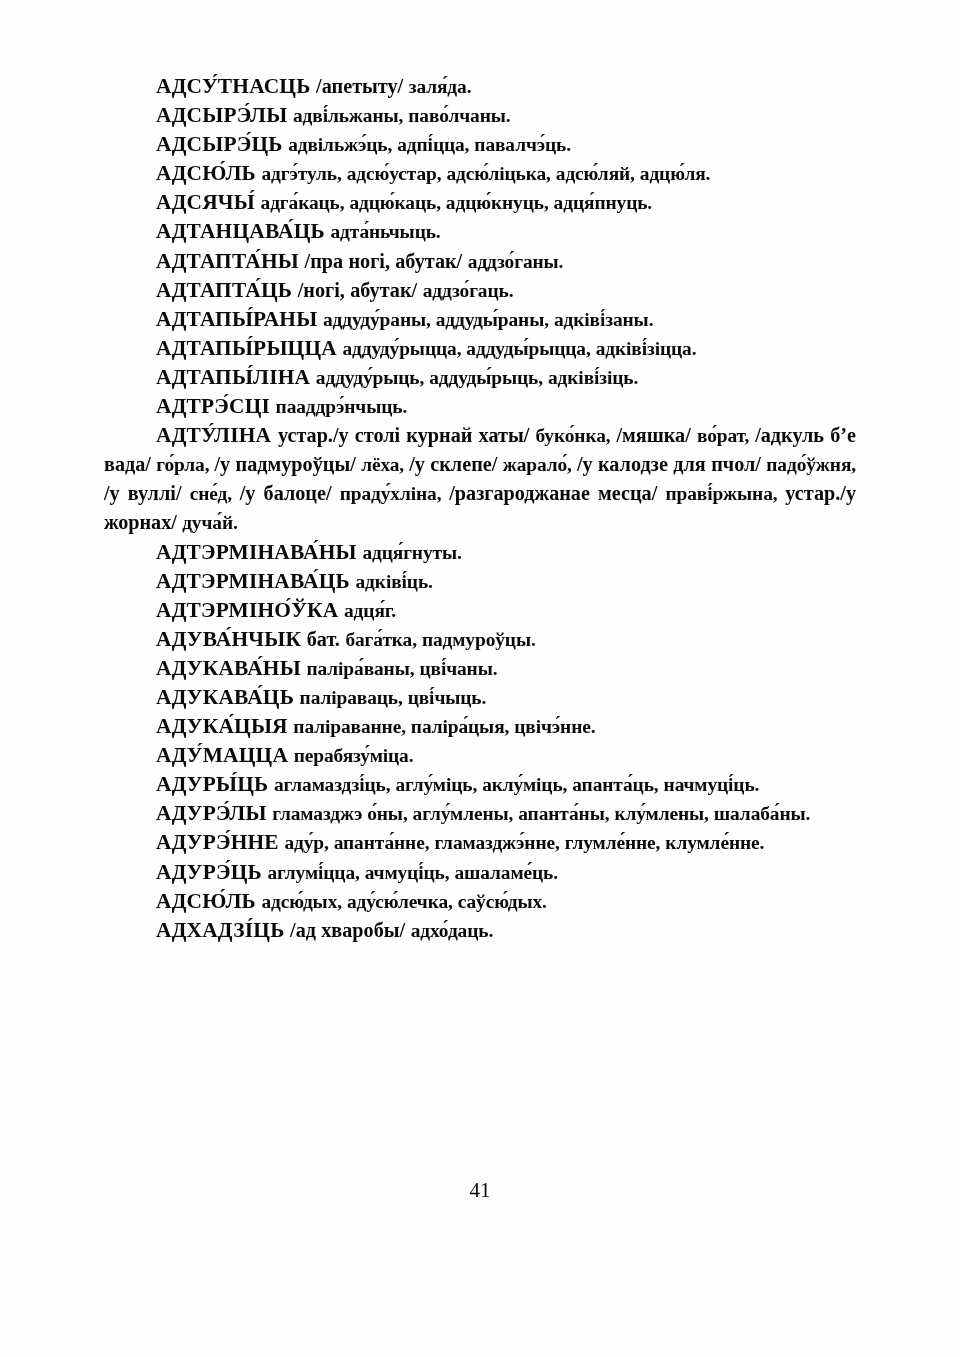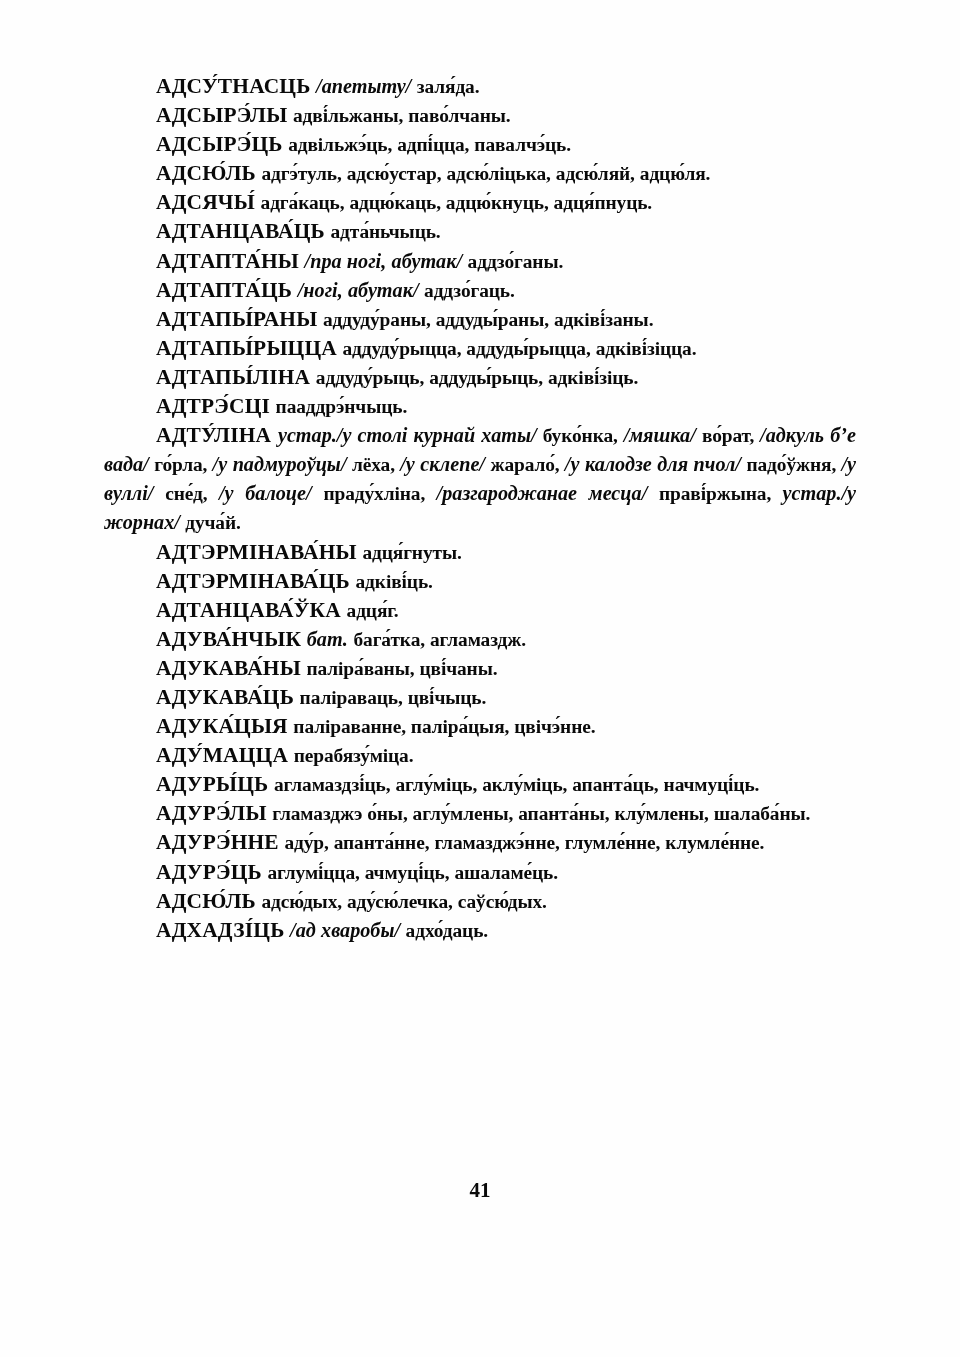--- a/index.html
+++ b/index.html
@@ -54,33 +54,32 @@
     letter-spacing: 0.2px;
   }
   
   .gl {
     font-weight: 700;
     font-size: 19.4px;
     letter-spacing: -0.1px;
   }
   
   .it {
-    font-style: italic;
     font-weight: 700;
     font-size: 20.2px;
   }
 
   #page-number {
     position: absolute;
     left: 0;
     top: 1178px;
     width: 960px;
     text-align: center;
     font-size: 21px;
-    font-weight: 700;
+    font-weight: 400;
     font-family: "Liberation Serif", "DejaVu Serif", serif;
   }
 </style>
 </head>
 <body>
 
 <div id="page">
 
   <div id="text-column">
 
@@ -137,25 +136,25 @@
 
     <p class="entry last-line-loose">
       <span class="hw">АДТЭРМІНАВА́НЫ</span><span> </span><span class="gl">адця́гнуты.</span>
     </p>
 
     <p class="entry last-line-loose">
       <span class="hw">АДТЭРМІНАВА́ЦЬ</span><span> </span><span class="gl">адківі́ць.</span>
     </p>
 
     <p class="entry last-line-loose">
-      <span class="hw">АДТАНЦАВА́ЎКА</span><span> </span><span class="gl">адця́г.</span>
+      <span class="hw">АДТЭРМІНО́ЎКА</span><span> </span><span class="gl">адця́г.</span>
     </p>
 
     <p class="entry last-line-loose">
-      <span class="hw">АДУВА́НЧЫК</span><span> </span><span class="it">бат.</span><span> </span><span class="gl">бага́тка, агламаздж.</span>
+      <span class="hw">АДУВА́НЧЫК</span><span> </span><span class="it">бат.</span><span> </span><span class="gl">бага́тка, падмуроўцы.</span>
     </p>
 
     <p class="entry last-line-loose">
       <span class="hw">АДУКАВА́НЫ</span><span> </span><span class="gl">паліра́ваны, цві́чаны.</span>
     </p>
 
     <p class="entry last-line-loose">
       <span class="hw">АДУКАВА́ЦЬ</span><span> </span><span class="gl">паліраваць, цві́чыць.</span>
     </p>
 

